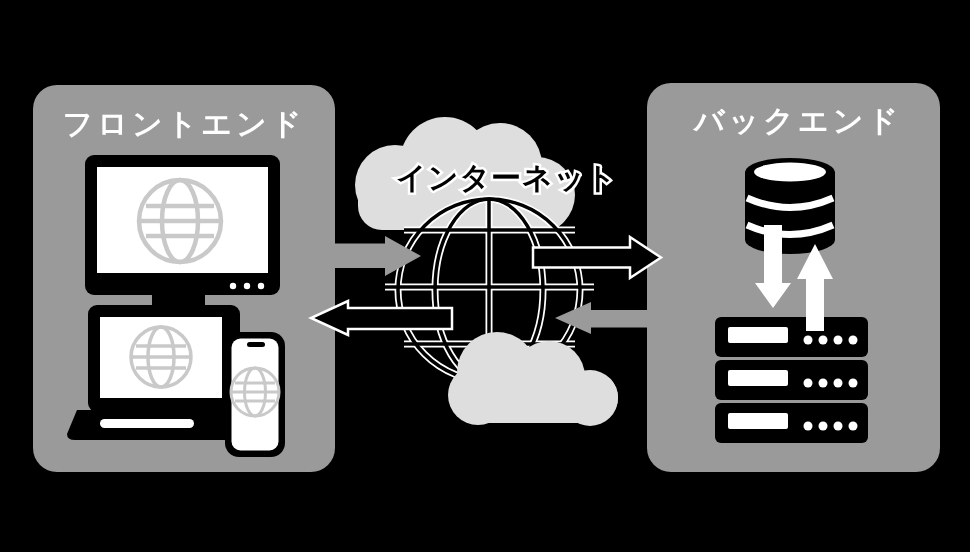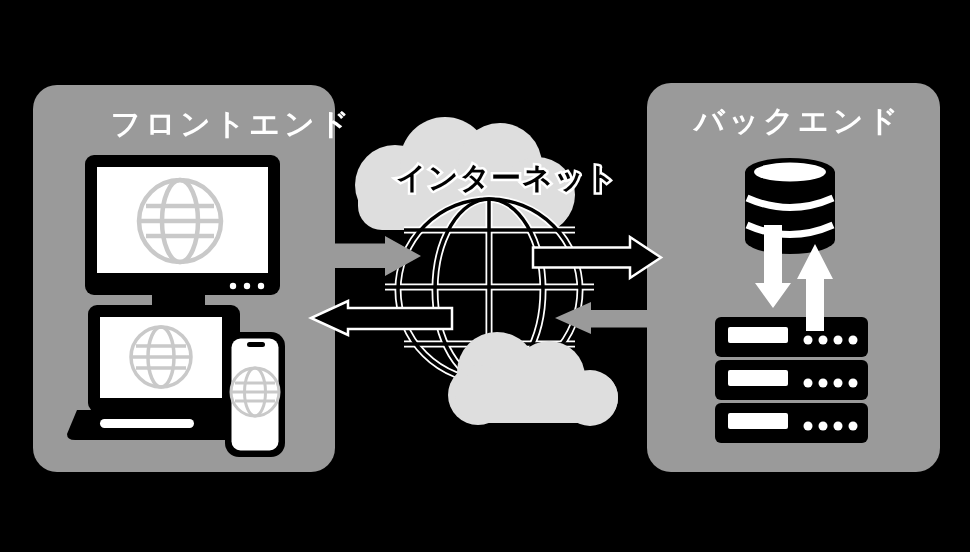--- a/index.html
+++ b/index.html
@@ -152,15 +152,15 @@
             <circle cx="838" cy="426" r="4.5"></circle>
             <circle cx="853" cy="426" r="4.5"></circle>
           </g>
       </g>
     </g>
 
     <polygon points="764,225 782,225 782,283 791,283 773,308 755,283 764,283" fill="#fff"></polygon>
     <polygon points="815,244 833,279 824,279 824,331 806,331 806,279 797,279" fill="#fff"></polygon>
   </svg>
 
-  <div class="panel-title" style="left:33px;top:104px;width:302px;padding-left:48px;">フロントエンド</div>
+  <div class="panel-title" style="left:33px;top:104px;width:302px;">フロントエンド</div>
   <div class="panel-title" style="left:647px;top:101px;width:302px;">バックエンド</div>
 </div>
 
 </body></html>

